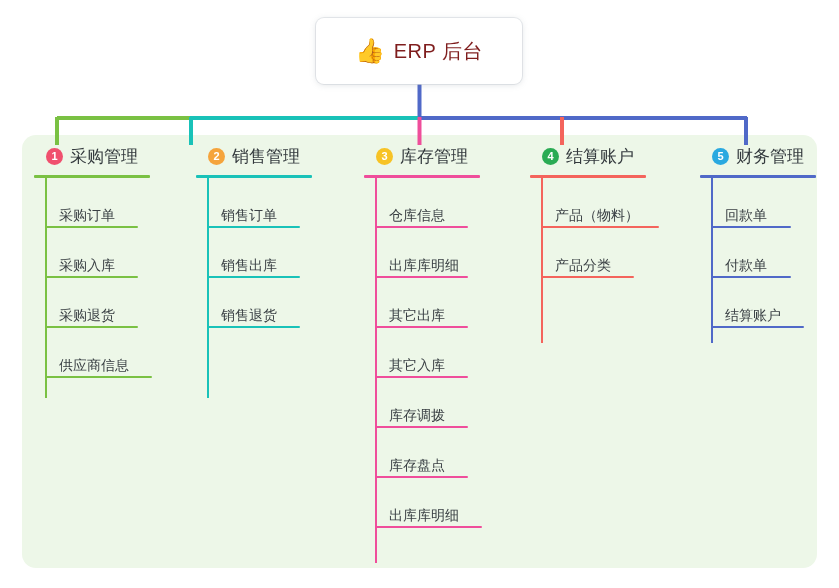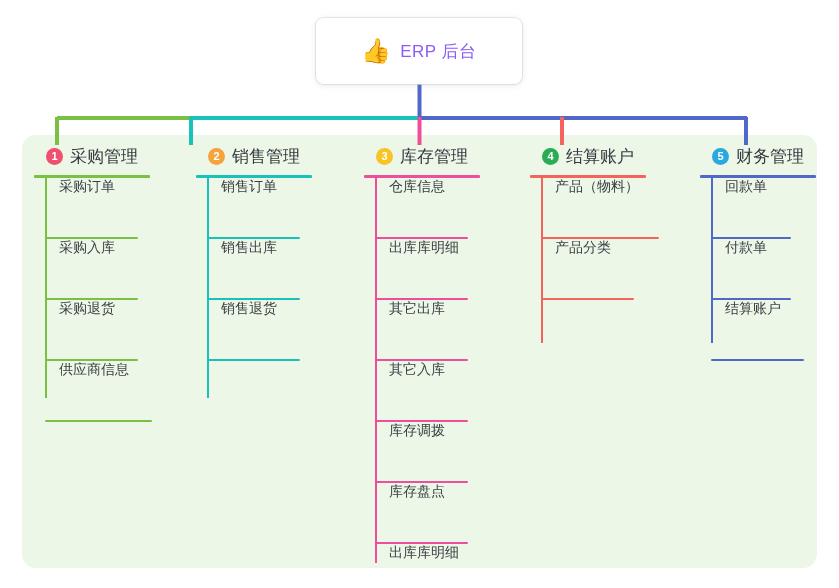--- a/index.html
+++ b/index.html
@@ -38,22 +38,22 @@
     justify-content: center;
     gap: 9px;
     z-index: 6;
   }
   .title-emoji {
     font-size: 24px;
     line-height: 1;
     display: block;
   }
   .title-text {
-    font-size: 17px;
-    color: #8b5cf6;
+    font-size: 20px;
+    color: #7f1d1d;
     letter-spacing: 0.5px;
     white-space: nowrap;
     text-align: right;
   }
 
   
   .panel {
     position: absolute;
     left: 22px;
     top: 135px;
@@ -122,24 +122,25 @@
     margin-top: 0;
   }
   .leaf-spine {
     position: absolute;
     left: 11px;
     top: 0;
     width: 2px;
   }
   .leaf {
     position: relative;
-    height: 61px;
+    height: 50px;
     box-sizing: border-box;
     margin-left: 11px;
     display: flex;
+    align-items: flex-end;
     padding-bottom: 5px;
     padding-left: 14px;
   }
   .leaf-label {
     font-size: 14px;
     color: #3a4044;
     white-space: nowrap;
     line-height: 16px;
   }
   .leaf-rule {

